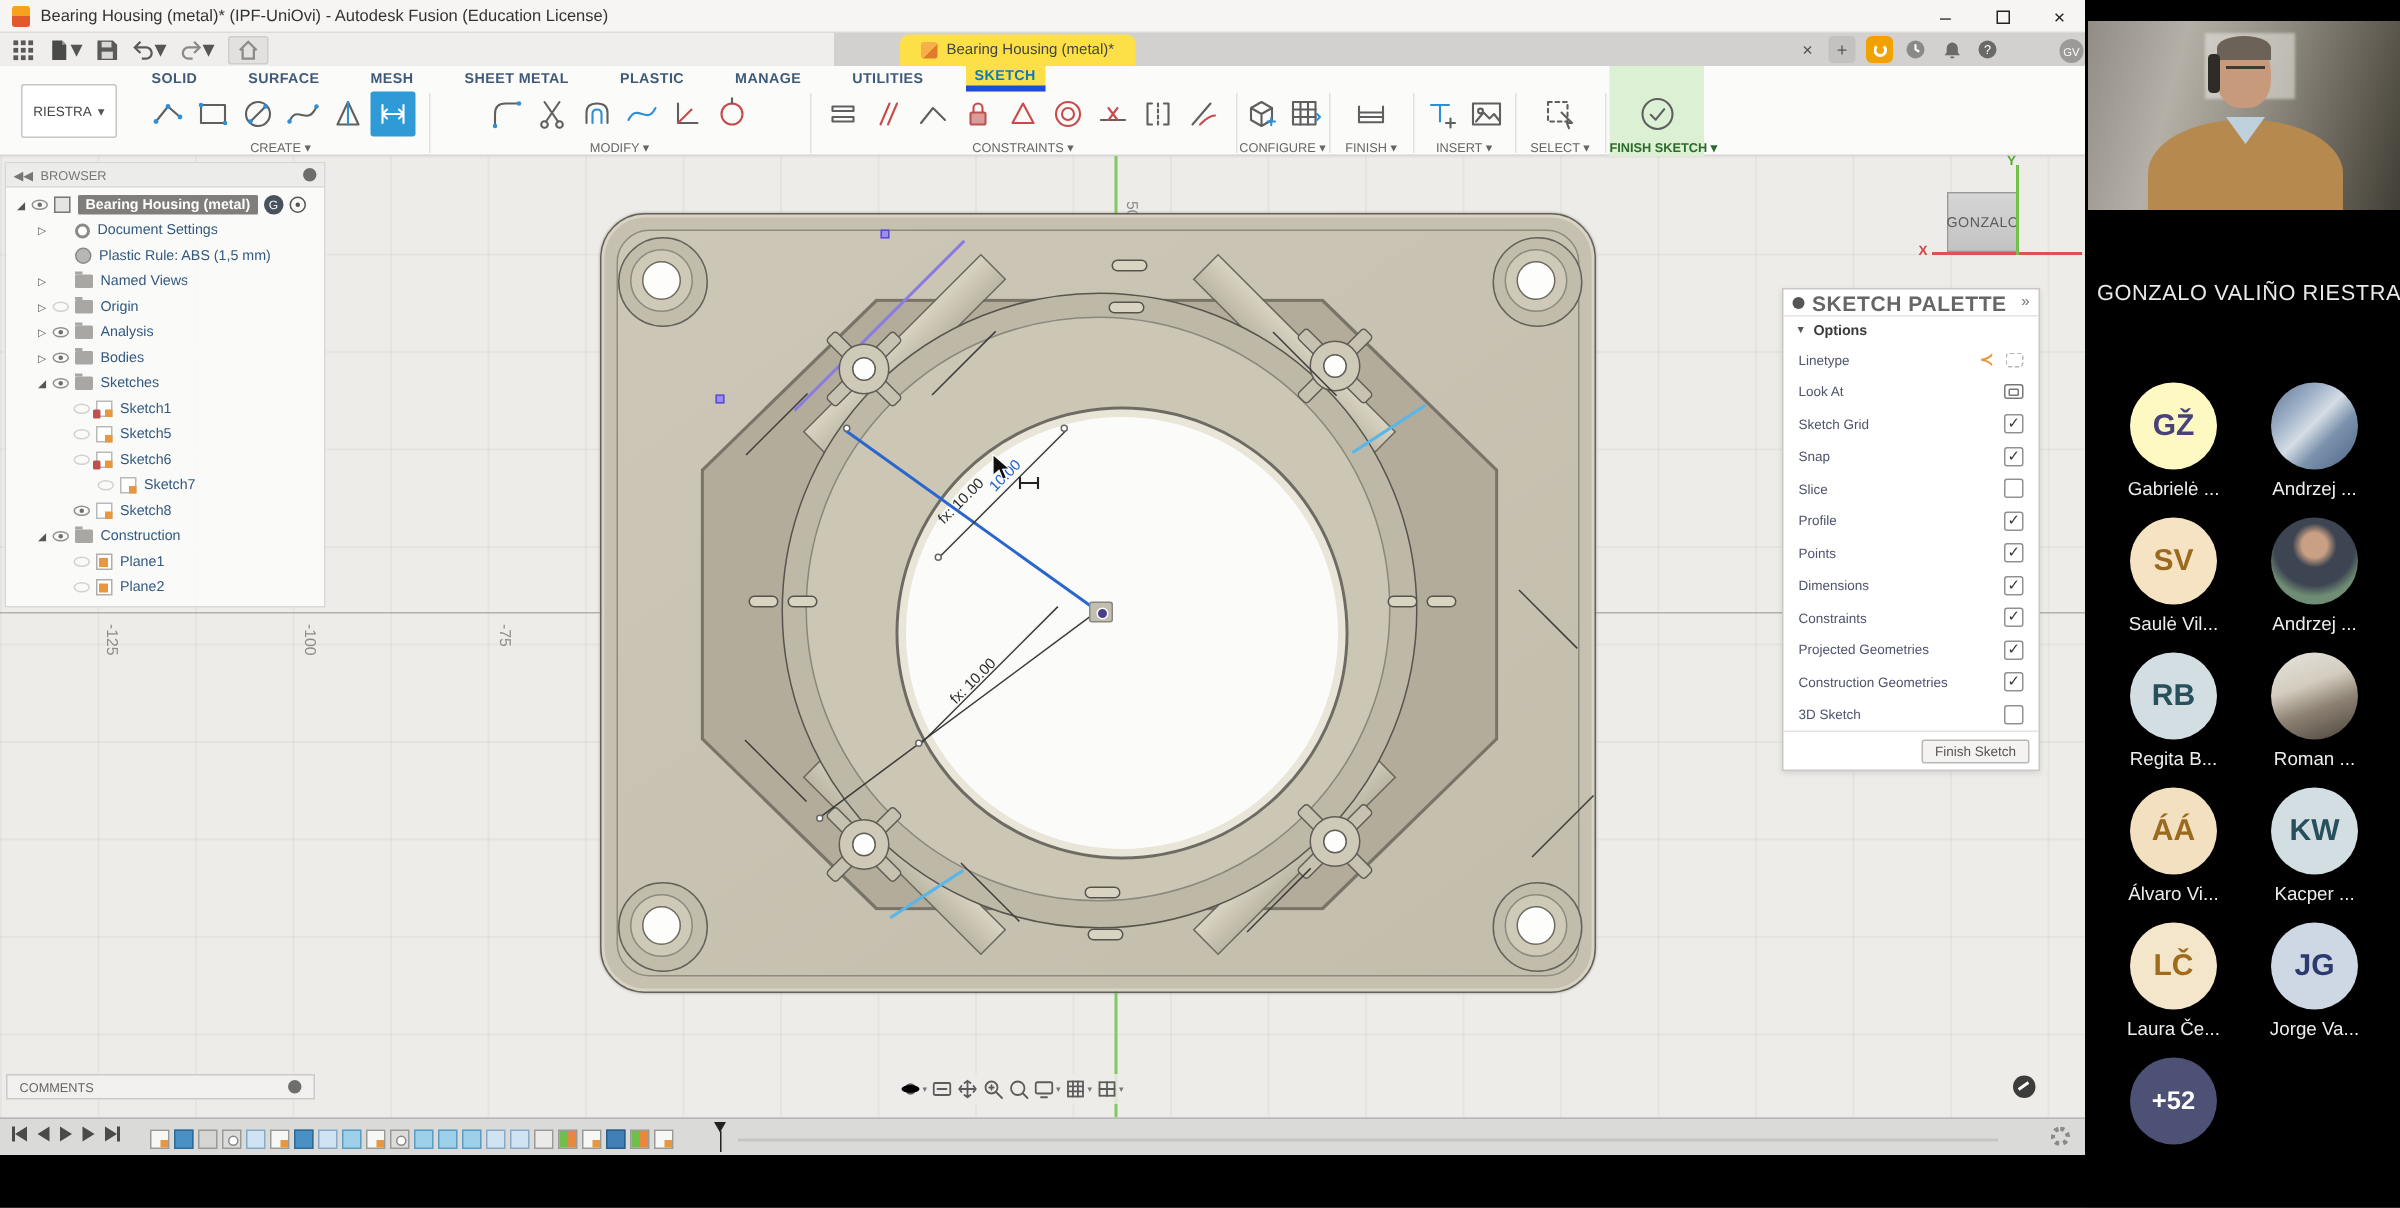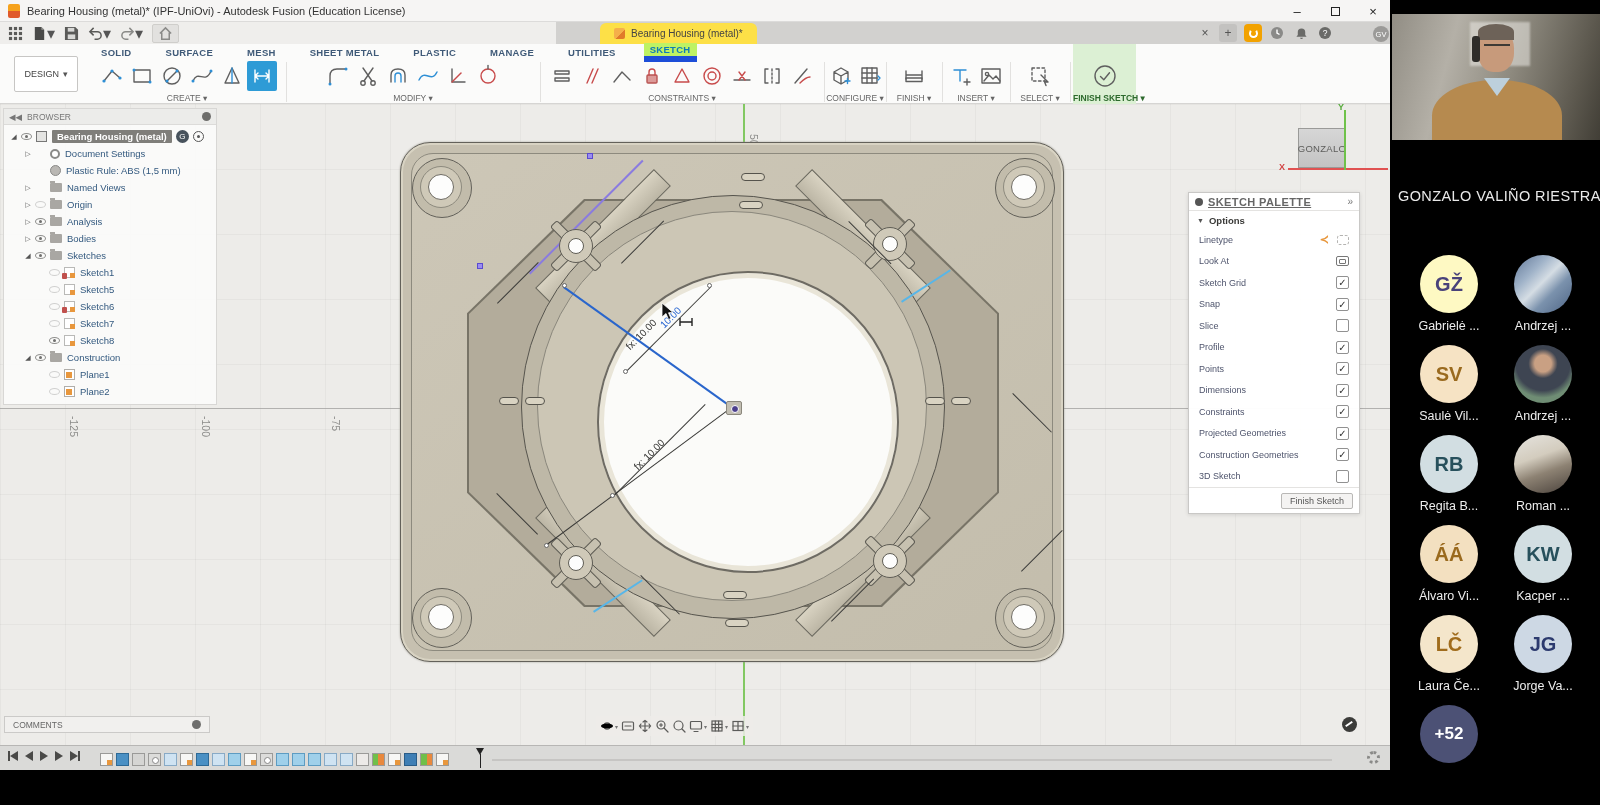--- a/index.html
+++ b/index.html
@@ -31,21 +31,21 @@
   .strip-ic{position:absolute;top:2px;width:18px;height:18px;display:flex;align-items:center;justify-content:center;font-size:12px;color:#555;}
   .plusbox{background:#c3c2c0;border-radius:3px;}
   .ext-ic{background:#f2a200;border-radius:4px;}
   .ext-ic i{display:block;width:9px;height:9px;border:2px solid #fff;border-radius:50%;border-top-color:transparent;}
   .gv-av{width:16px;height:16px;border-radius:50%;background:#9b9a98;color:#fff;font-size:7.5px;display:flex;align-items:center;justify-content:center;}
 
   
   .ribbon{position:absolute;left:0;top:44px;width:100%;height:60px;background:#fbfbfa;border-bottom:1px solid #d6d5d3;}
   .rtabs{position:absolute;left:95px;top:0;height:16px;display:flex;gap:22px;align-items:center;}
   .rtab{font-size:9.5px;font-weight:bold;color:#3f5a78;letter-spacing:.3px;padding:1px 6px;white-space:nowrap;}
-  .rtab.active{background:#bef264;color:#0d7ab8;border-bottom:6px solid #1d4ed8;}
+  .rtab.active{background:#fde047;color:#0d7ab8;border-bottom:4px solid #1d4ed8;}
   .design-box{position:absolute;left:14px;top:12px;width:64px;height:36px;border:1px solid #c7c6c4;background:#fff;border-radius:2px;
     display:flex;align-items:center;justify-content:center;font-size:9px;color:#444;gap:4px;}
   .group{position:absolute;top:16px;height:44px;}
   .gicons{display:flex;align-items:center;justify-content:center;height:32px;}
   .glabel{text-align:center;font-size:8.5px;color:#666;margin-top:1px;white-space:nowrap;}
   .ri{width:30px;height:30px;display:flex;align-items:center;justify-content:center;}
   .ri svg{width:24px;height:24px;}
   .ri path,.ri line,.ri rect,.ri circle,.ri polyline{fill:none;stroke:#5f5f5f;stroke-width:1.4;stroke-linecap:round;stroke-linejoin:round;}
   .ri .b{stroke:#2e8fd5;} .ri .bf{fill:#2e8fd5;stroke:none;} .ri .r{stroke:#c84b4b;} .ri .rf{fill:#dc9a98;stroke:#b95653;}
   .ri.active-tool{background:#2e9bd6;border-radius:2px;}
@@ -129,21 +129,21 @@
   .tlabel{white-space:nowrap;overflow:hidden;}
   .trow.sel .tlabel{background:#7f7e7a;color:#fff;padding:1px 5px;border-radius:1px;font-weight:bold;}
   .badgeG{width:13px;height:13px;border-radius:50%;background:#47525c;color:#fff;font-size:8px;display:flex;align-items:center;justify-content:center;margin-left:4px;flex:none;}
   .badgeO{width:11px;height:11px;border-radius:50%;border:1px solid #555;margin-left:4px;position:relative;flex:none;}
   .badgeO::after{content:"";position:absolute;left:3px;top:3px;width:3px;height:3px;border-radius:50%;background:#555;}
 
   
   .palette{position:absolute;left:1188px;top:88px;width:172px;height:322px;background:rgba(255,255,255,.97);border:1px solid #c9c8c6;box-shadow:0 1px 4px rgba(0,0,0,.12);}
   .p-head{height:18px;display:flex;align-items:center;gap:5px;padding:0 6px;border-bottom:1px solid #e4e3e1;}
   .p-dot{width:8px;height:8px;border-radius:50%;background:#555;}
-  .p-title{font-size:11px;font-weight:bold;color:#666;letter-spacing:.4px;flex:1;text-decoration:underline;}
+  .p-title{font-size:14px;font-weight:bold;color:#666;letter-spacing:.4px;flex:1;}
   .p-pop{font-size:10px;color:#777;}
   .p-sect{height:18px;display:flex;align-items:center;gap:5px;padding:0 8px;font-size:9.5px;font-weight:bold;color:#3a3a38;}
   .p-sect .tri{font-size:7px;color:#555;}
   .prow{height:21.5px;display:flex;align-items:center;padding:0 10px;font-size:9px;color:#4e546c;}
   .prow .pl{flex:1;}
   .cb{width:13px;height:13px;border:1px solid #919191;border-radius:2px;background:#fff;font-size:10px;line-height:11px;text-align:center;color:#333;}
   .lt-ic1{color:#e8973d;font-weight:bold;font-size:11px;margin-right:8px;}
   .lt-ic2{width:12px;height:10px;border:1px dashed #b5b4b2;border-radius:3px;}
   .la-ic{width:13px;height:10px;border:1px solid #777;border-radius:2px;position:relative;}
   .la-ic::after{content:"";position:absolute;left:2px;top:2px;right:2px;height:3px;border:1px solid #777;border-radius:1px;}
@@ -317,21 +317,21 @@
           <span class="rtab">SOLID</span>
           <span class="rtab">SURFACE</span>
           <span class="rtab">MESH</span>
           <span class="rtab">SHEET METAL</span>
           <span class="rtab">PLASTIC</span>
           <span class="rtab">MANAGE</span>
           <span class="rtab">UTILITIES</span>
           <span class="rtab active">SKETCH</span>
         </div>
       <div class="design-box">
-        <span>DESIGN</span>
+        <span>RIESTRA</span>
           <span class="nv dd">▾</span>
       </div>
 
       <div class="group" style="left:92px;width:190px;">
         <div class="gicons">
           <span class="ri">
               <svg viewBox="0 0 24 24">
                 <path d="M4,17 L12,7 L20,14"></path>
                 <circle class="bf" cx="4" cy="17" r="1.6"></circle>
                 <circle class="bf" cx="12" cy="7" r="1.6"></circle>
@@ -752,21 +752,21 @@
               <span class="eye off"></span>
               <span class="tico sk"></span>
               <span class="tlabel">Sketch5</span>
             </div>
             <div class="trow" style="padding-left: 32px;">
               <span class="arrow"></span>
               <span class="eye off"></span>
               <span class="tico sk lock"></span>
               <span class="tlabel">Sketch6</span>
             </div>
-            <div class="trow" style="padding-left: 32px;">
+            <div class="trow" style="padding-left: 48px;">
               <span class="arrow"></span>
               <span class="eye off"></span>
               <span class="tico sk"></span>
               <span class="tlabel">Sketch7</span>
             </div>
             <div class="trow" style="padding-left: 32px;">
               <span class="arrow"></span>
               <span class="eye on"></span>
               <span class="tico sk"></span>
               <span class="tlabel">Sketch8</span>

